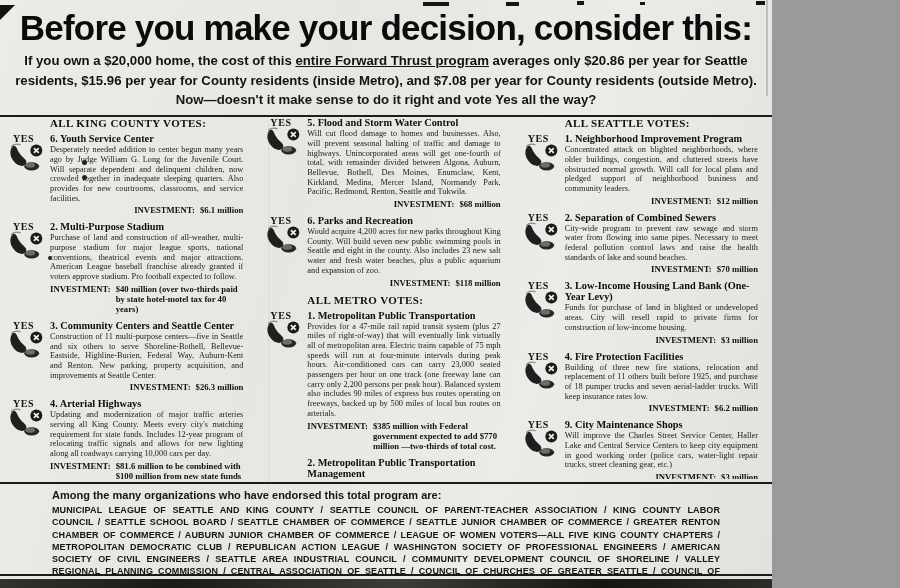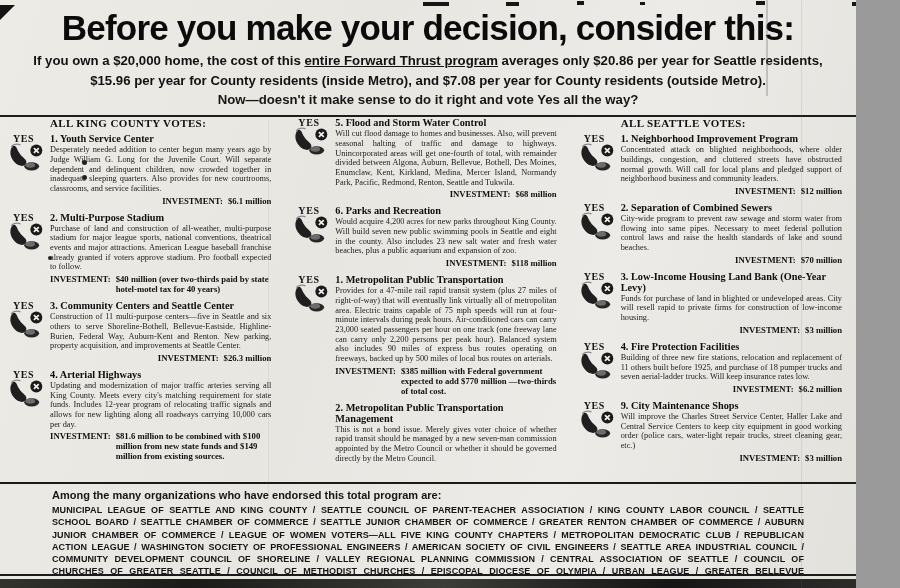--- a/index.html
+++ b/index.html
@@ -1,17 +1,17 @@
 <!DOCTYPE html>
 <html><head>
 <meta charset="utf-8">
 <style>
   html,body { margin:0; padding:0; background:#9a9a9a; }
   .page {
-    position:relative; width:856px; height:588px; overflow:hidden;
+    position:relative; width:772px; height:588px; overflow:hidden;
     background:linear-gradient(105deg,#edebe6 0%,#e8e6e1 38%,#edebe7 68%,#e3e1dc 100%);
     font-family:"Liberation Sans", sans-serif; color:#161616;
   }
   
   .hdr { padding-top:6px; }
   .title {
     margin:2px 0 3px; text-align:center; font-size:35px; font-weight:bold;
     letter-spacing:-0.8px; color:#0b0b0b;
   }
   .intro {
@@ -89,21 +89,21 @@
           <svg width="38" height="28" viewBox="0 0 40 30">
               <path d="M5,3 C1,7 1,15 7,21 C11,25 17,26 19,22 C21,18 15,16 12,11 C9,7 9,2 5,3 Z" fill="#1f1f1f"></path>
               <path d="M4,5 C2,2 9,0 13,2" stroke="#8a8a8a" stroke-width="1.4" fill="none"></path>
               <ellipse cx="25" cy="25" rx="8" ry="4.4" fill="#262626"></ellipse>
               <ellipse cx="23.5" cy="23.6" rx="5.2" ry="2.8" fill="#6c6c6c"></ellipse>
               <circle cx="30" cy="8" r="6.4" fill="#1a1a1a"></circle>
               <path d="M27.4,5.4 L32.6,10.6 M32.6,5.4 L27.4,10.6" stroke="#f2f0ec" stroke-width="1.8"></path>
             </svg>
         </div>
         <div class="itext">
-          <h3>1. Youth Service Center</h3>
+          <h3>6. Youth Service Center</h3>
           <p>Desperately needed addition to center begun many years ago by Judge William G. Long for the Juvenile Court. Will separate dependent and delinquent children, now crowded together in inadequate sleeping quarters. Also provides for new courtrooms, classrooms, and service facilities.</p>
           <div class="inv">
               <span>INVESTMENT:</span>
               <span class="inv-value">$6.1 million</span>
             </div>
         </div>
       </div>
 
       <div class="item">
         <div class="stamp">
@@ -211,20 +211,21 @@
         <div class="itext">
           <h3>6. Parks and Recreation</h3>
           <p>Would acquire 4,200 acres for new parks throughout King County. Will build seven new public swimming pools in Seattle and eight in the county. Also includes 23 new salt water and fresh water beaches, plus a public aquarium and expansion of zoo.</p>
           <div class="inv">
               <span>INVESTMENT:</span>
               <span class="inv-value">$118 million</span>
             </div>
         </div>
       </div>
 
+      <h2 class="sec-heading mid">ALL METRO VOTES:</h2>
 
       <div class="item">
         <div class="stamp">
           <div class="yes">YES</div>
           <svg width="38" height="28" viewBox="0 0 40 30">
               <path d="M5,3 C1,7 1,15 7,21 C11,25 17,26 19,22 C21,18 15,16 12,11 C9,7 9,2 5,3 Z" fill="#1f1f1f"></path>
               <path d="M4,5 C2,2 9,0 13,2" stroke="#8a8a8a" stroke-width="1.4" fill="none"></path>
               <ellipse cx="25" cy="25" rx="8" ry="4.4" fill="#262626"></ellipse>
               <ellipse cx="23.5" cy="23.6" rx="5.2" ry="2.8" fill="#6c6c6c"></ellipse>
               <circle cx="30" cy="8" r="6.4" fill="#1a1a1a"></circle>

